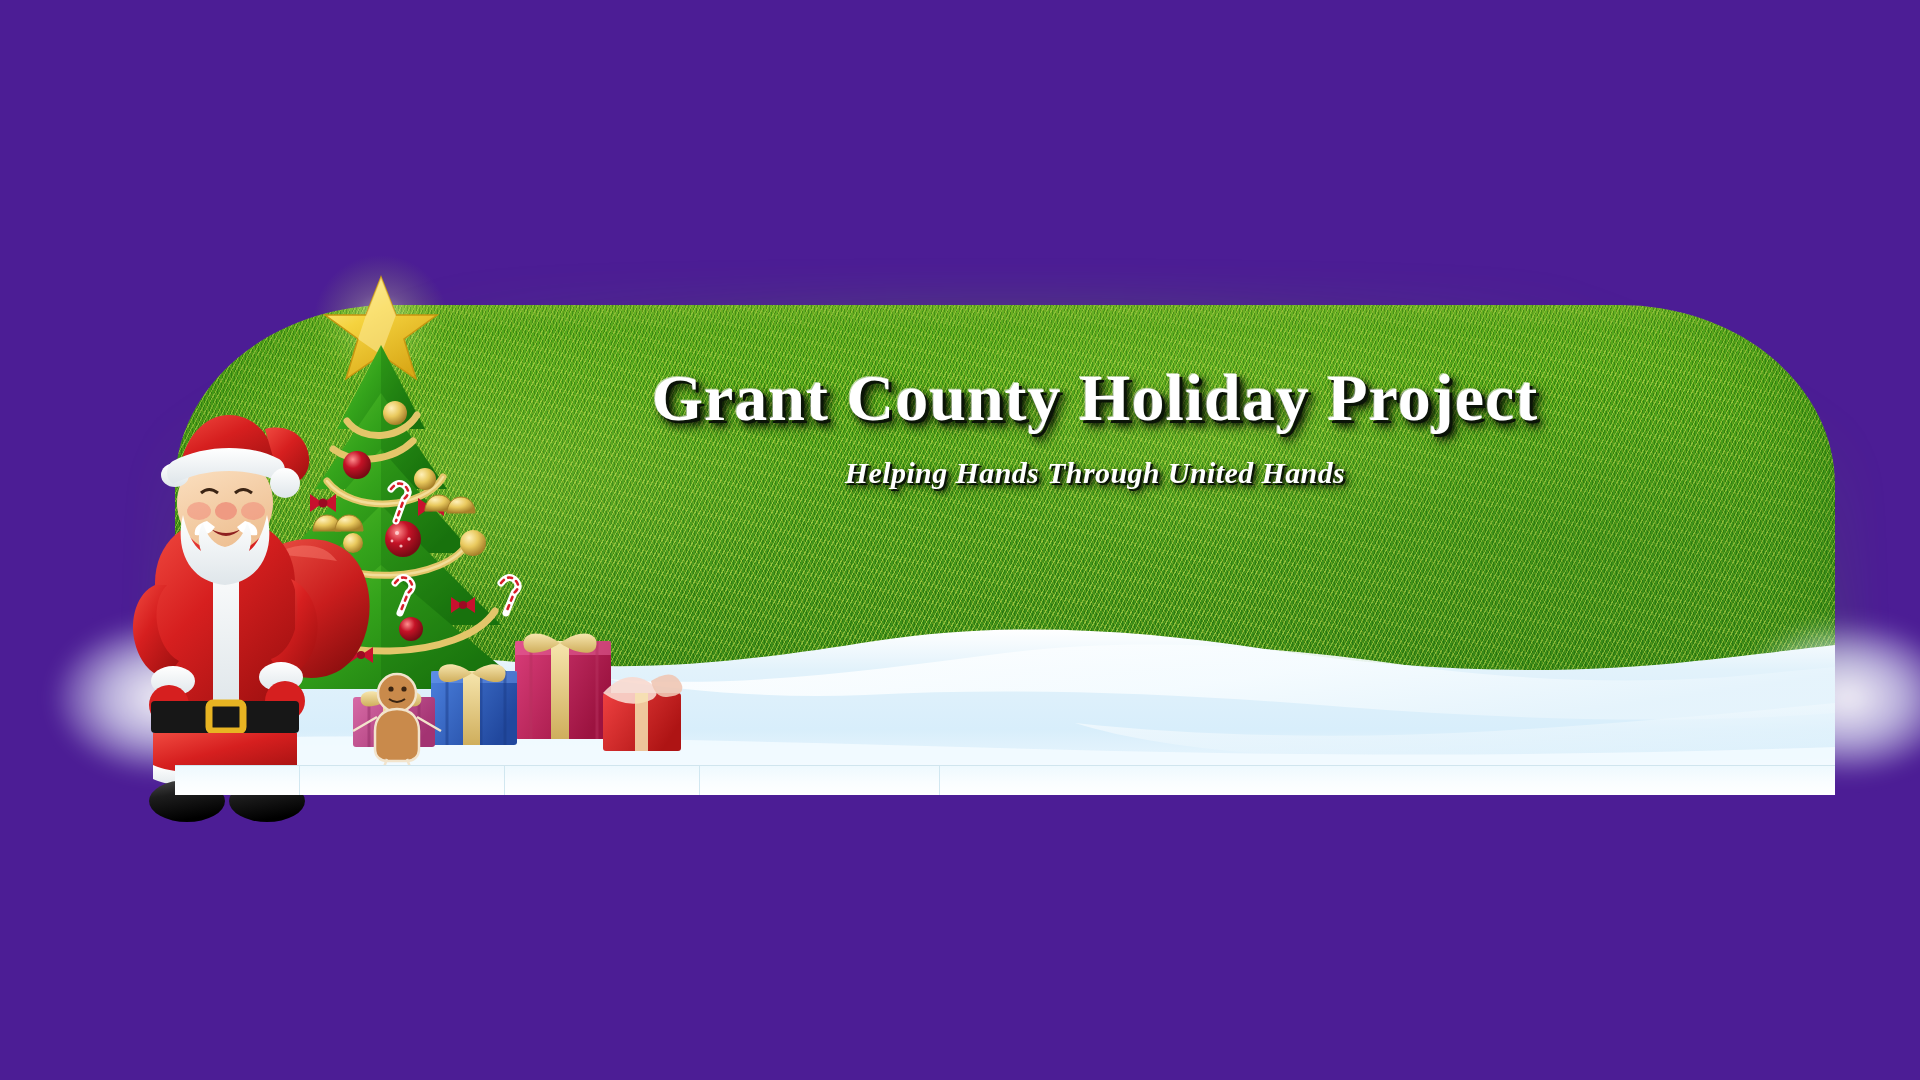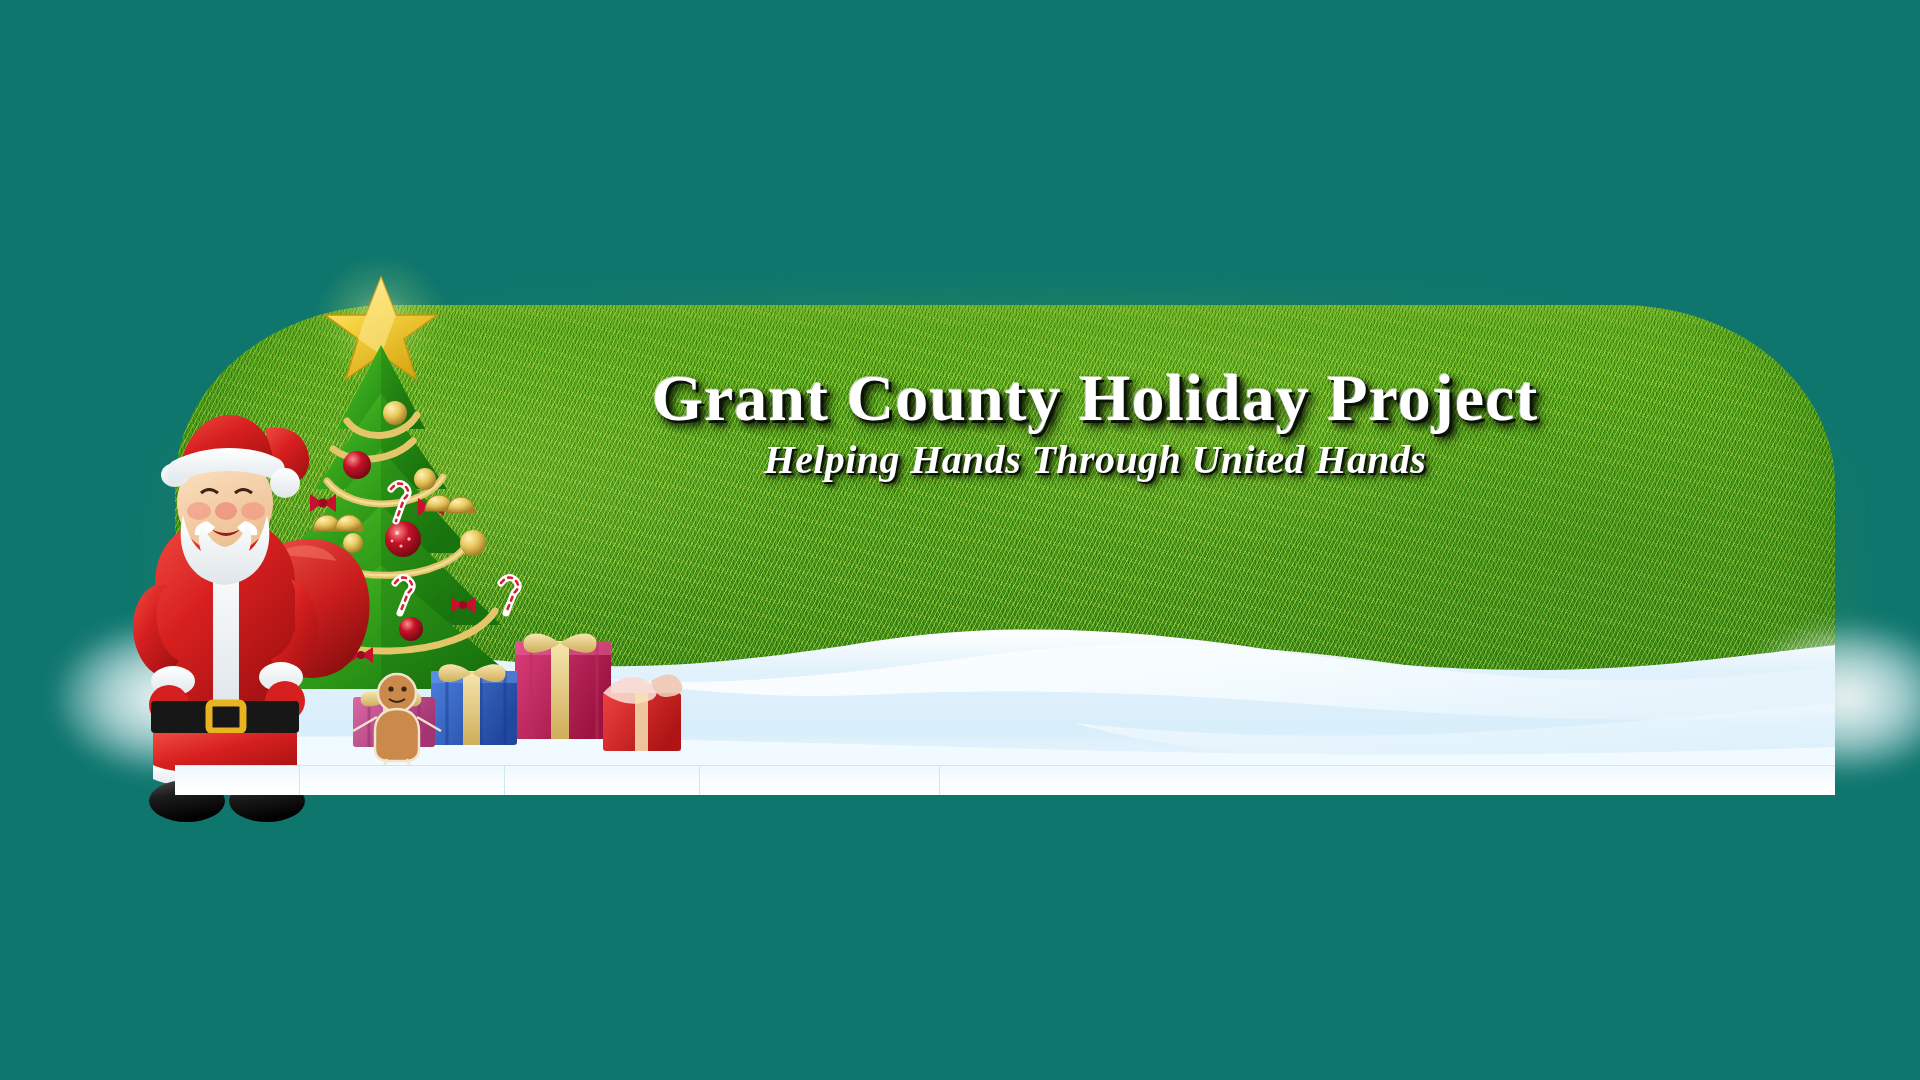--- a/index.html
+++ b/index.html
@@ -13,21 +13,21 @@
   body {
     background: #083a06;
     font-family: "Liberation Serif", serif;
     position: relative;
   }
 
   
   #page-root {
     position: absolute;
     inset: 0;
-    background: #0f766e;
+    background: #4c1d95;
   }
 
   
   #site-banner {
     position: absolute;
     left: 175px;
     top: 305px;
     width: 1660px;
     height: 485px;
   }
@@ -143,23 +143,23 @@
     color: #ffffff;
     line-height: 1.05;
     text-shadow:
        3px 3px 0 #0b1408,
        5px 5px 7px rgba(0,0,0,0.9),
        7px 7px 12px rgba(0,0,0,0.55),
       -1px -1px 0 rgba(255,255,255,0.6);
   }
 
   #banner-tagline {
-    margin-top: 4px;
+    margin-top: 24px;
     font-family: "Liberation Serif", serif;
-    font-size: 40px;
+    font-size: 30px;
     font-weight: 700;
     font-style: italic;
     letter-spacing: 0.4px;
     color: #ffffff;
     text-shadow:
        2px 2px 0 #0b1408,
        3px 3px 5px rgba(0,0,0,0.9),
        5px 5px 9px rgba(0,0,0,0.5);
   }
 

